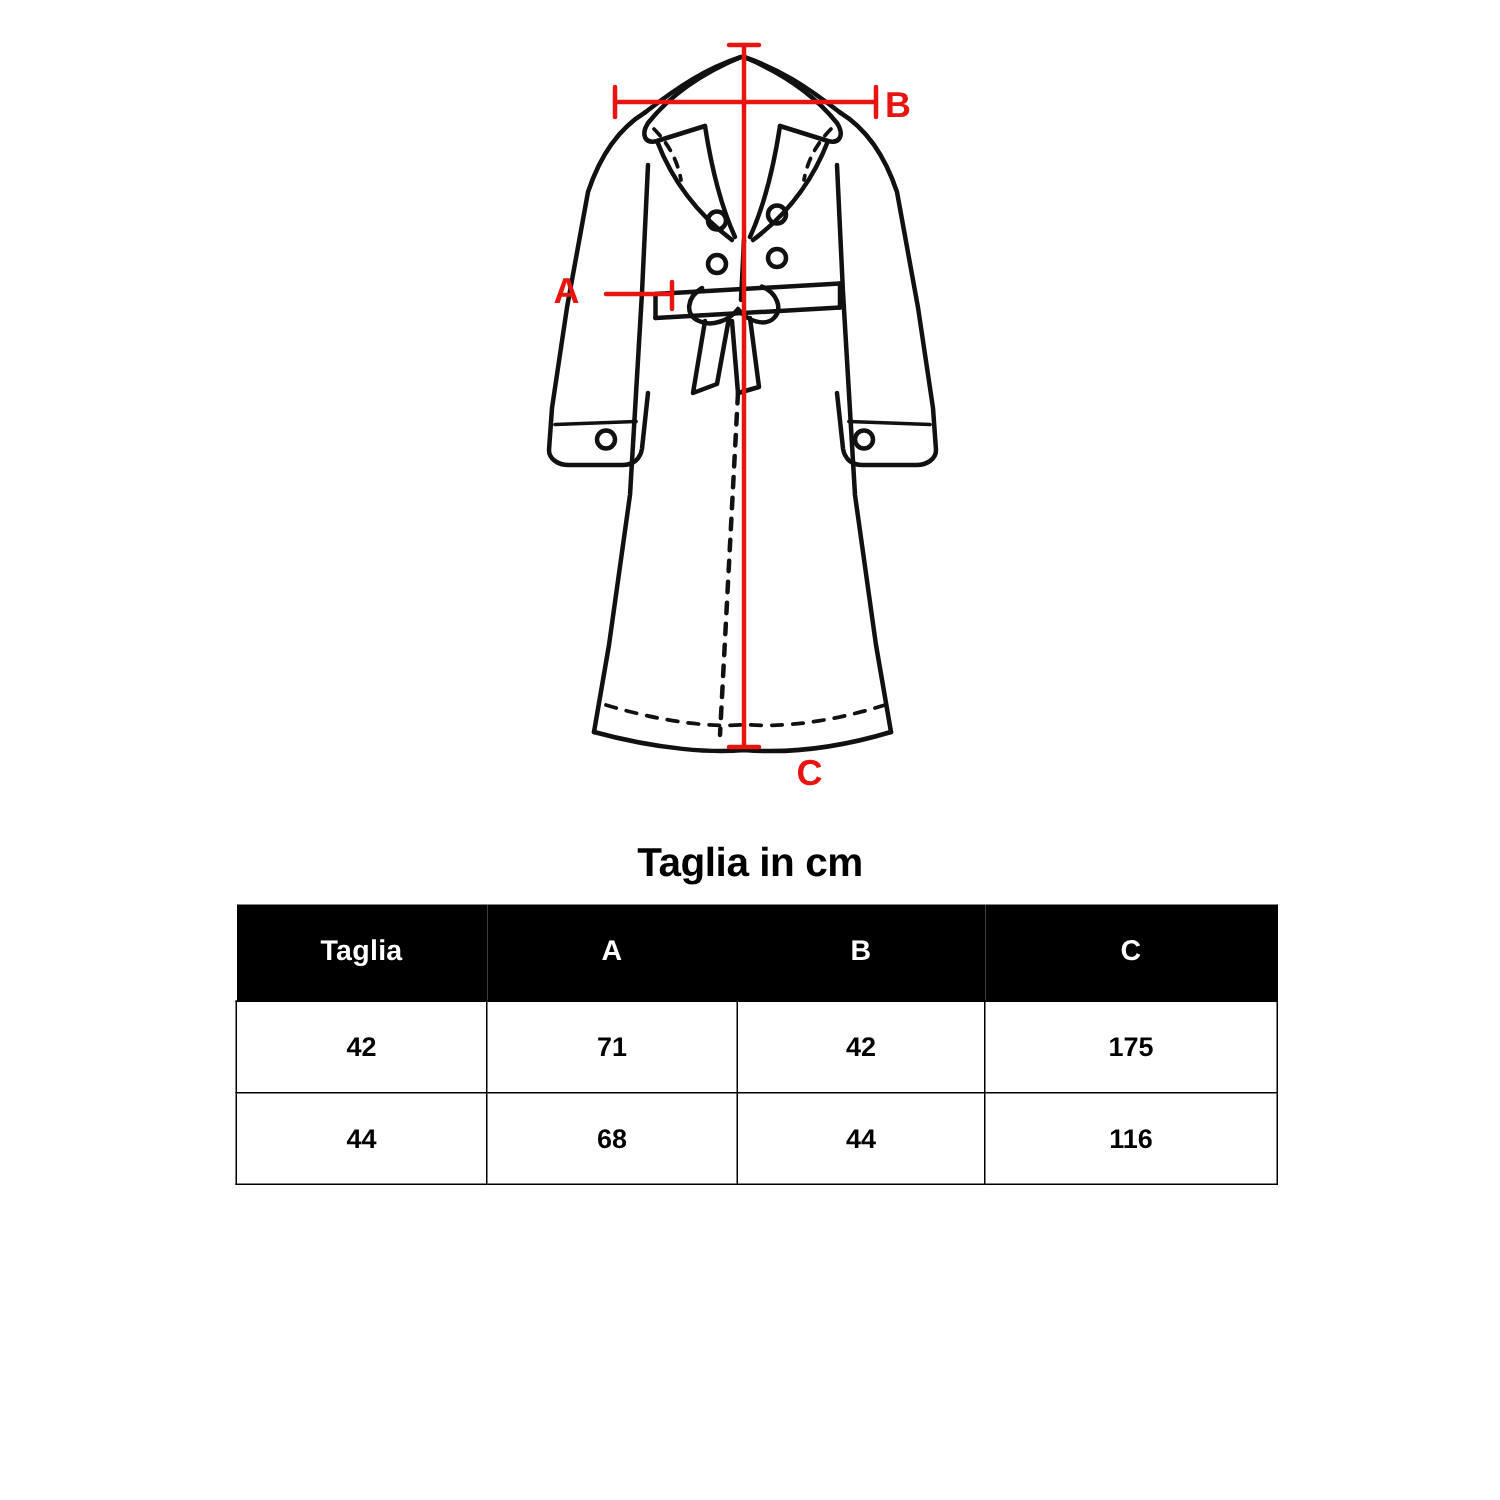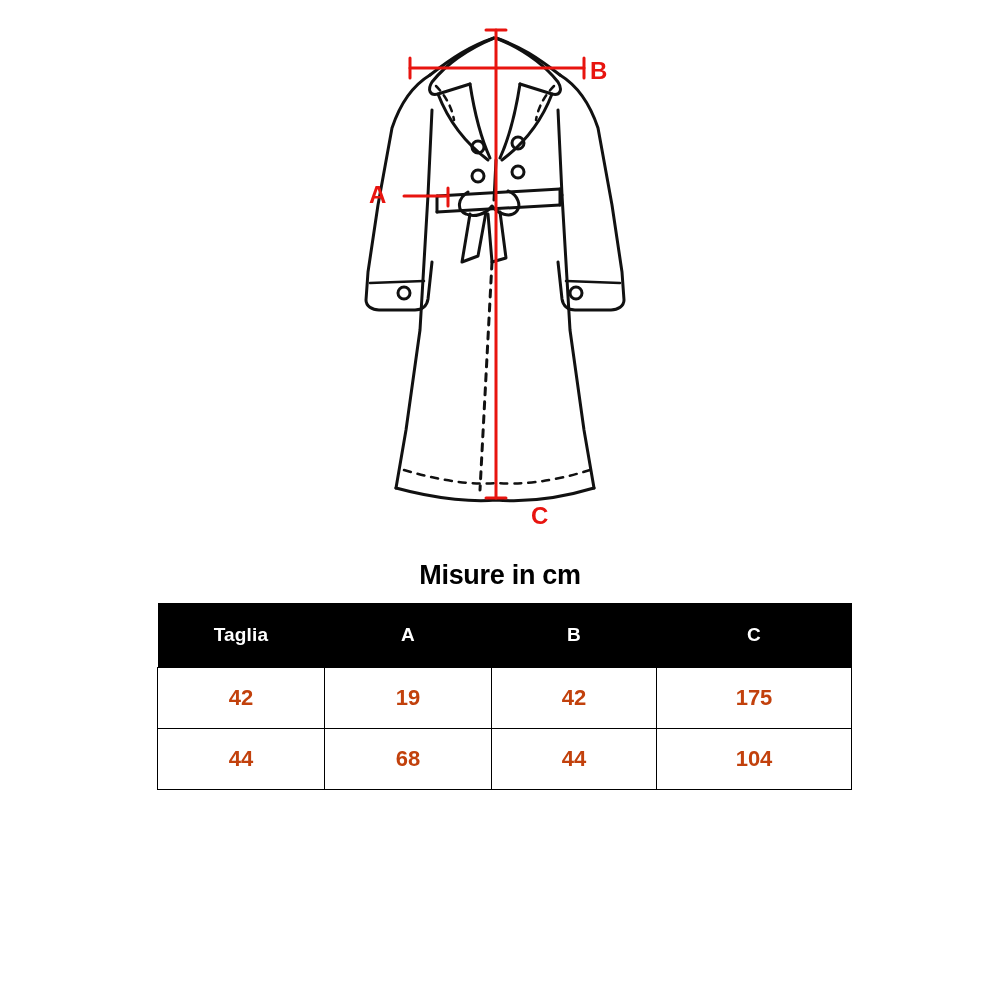--- a/index.html
+++ b/index.html
@@ -72,23 +72,23 @@
     font-weight: bold;
     height: 62px;
     text-align: center;
     border: none;
     letter-spacing: 0.2px;
   }
   table.size-table tbody td {
     border: 1px solid #000000;
     height: 58px;
     text-align: center;
-    font-size: 22px;
-    font-weight: bold;
-    color: #c2410c;
+    font-size: 18px;
+    font-weight: bold;
+    color: #000000;
     background: #ffffff;
   }
 </style>
 </head>
 <body>
 
 <div class="page">
 
   <div class="illustration">
     <svg width="1000" height="545" viewBox="0 0 1000 545" xmlns="http://www.w3.org/2000/svg">
@@ -180,40 +180,40 @@
         <path d="M448 188 L 448 206"></path>
       </g>
     </svg>
 
     <span class="marker-label marker-a">A</span>
     <span class="marker-label marker-b">B</span>
     <span class="marker-label marker-c">C</span>
   </div>
 
   <div class="table-block">
-    <div class="table-title">Misure in cm</div>
+    <div class="table-title">Taglia in cm</div>
     <table class="size-table">
       <thead>
         <tr>
           <th style="width:165px">Taglia</th>
           <th style="width:165px">A</th>
           <th style="width:163px">B</th>
           <th style="width:193px">C</th>
         </tr>
       </thead>
       <tbody>
         <tr>
           <td>42</td>
-          <td>19</td>
+          <td>71</td>
           <td>42</td>
           <td>175</td>
         </tr>
         <tr>
           <td>44</td>
           <td>68</td>
           <td>44</td>
-          <td>104</td>
+          <td>116</td>
         </tr>
       </tbody>
     </table>
   </div>
 
 </div>
 
 </body></html>

